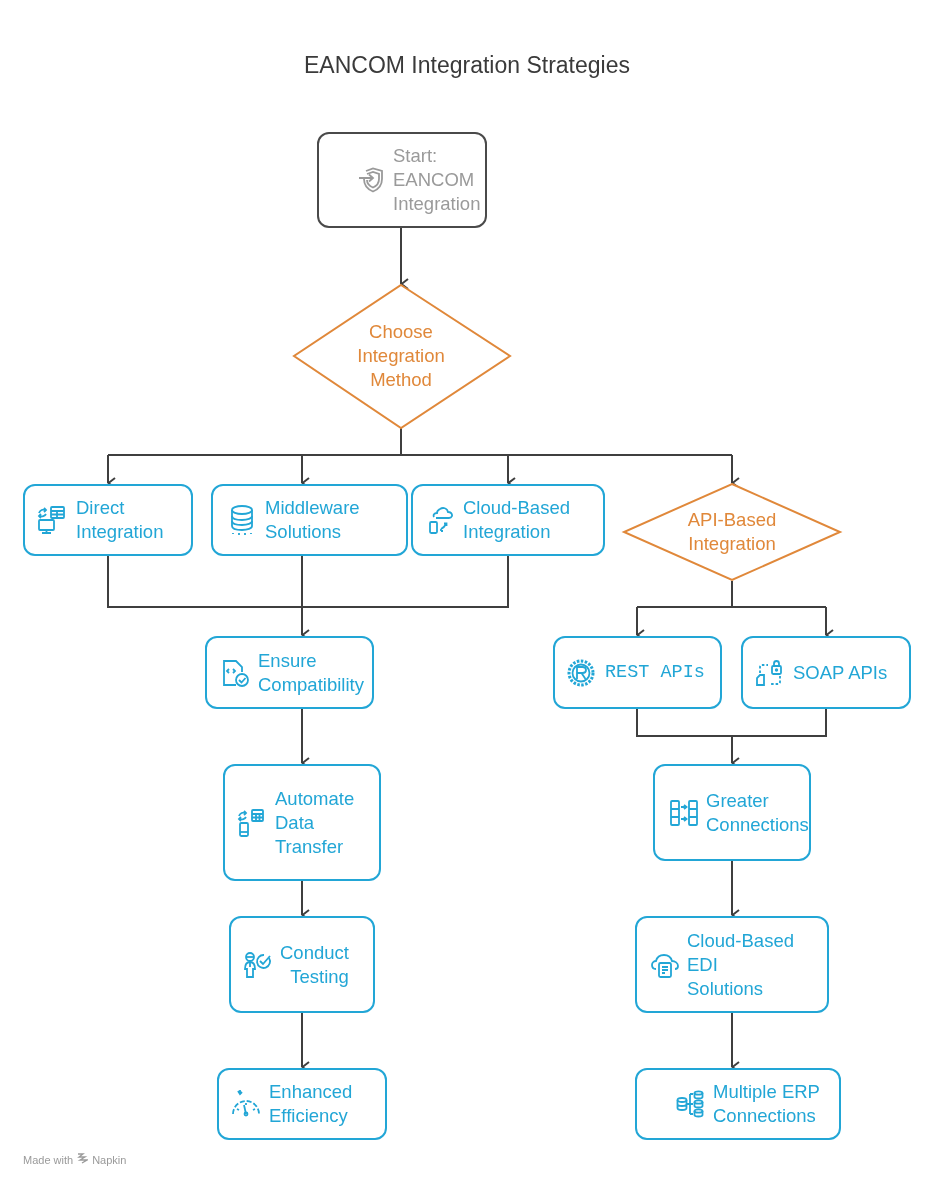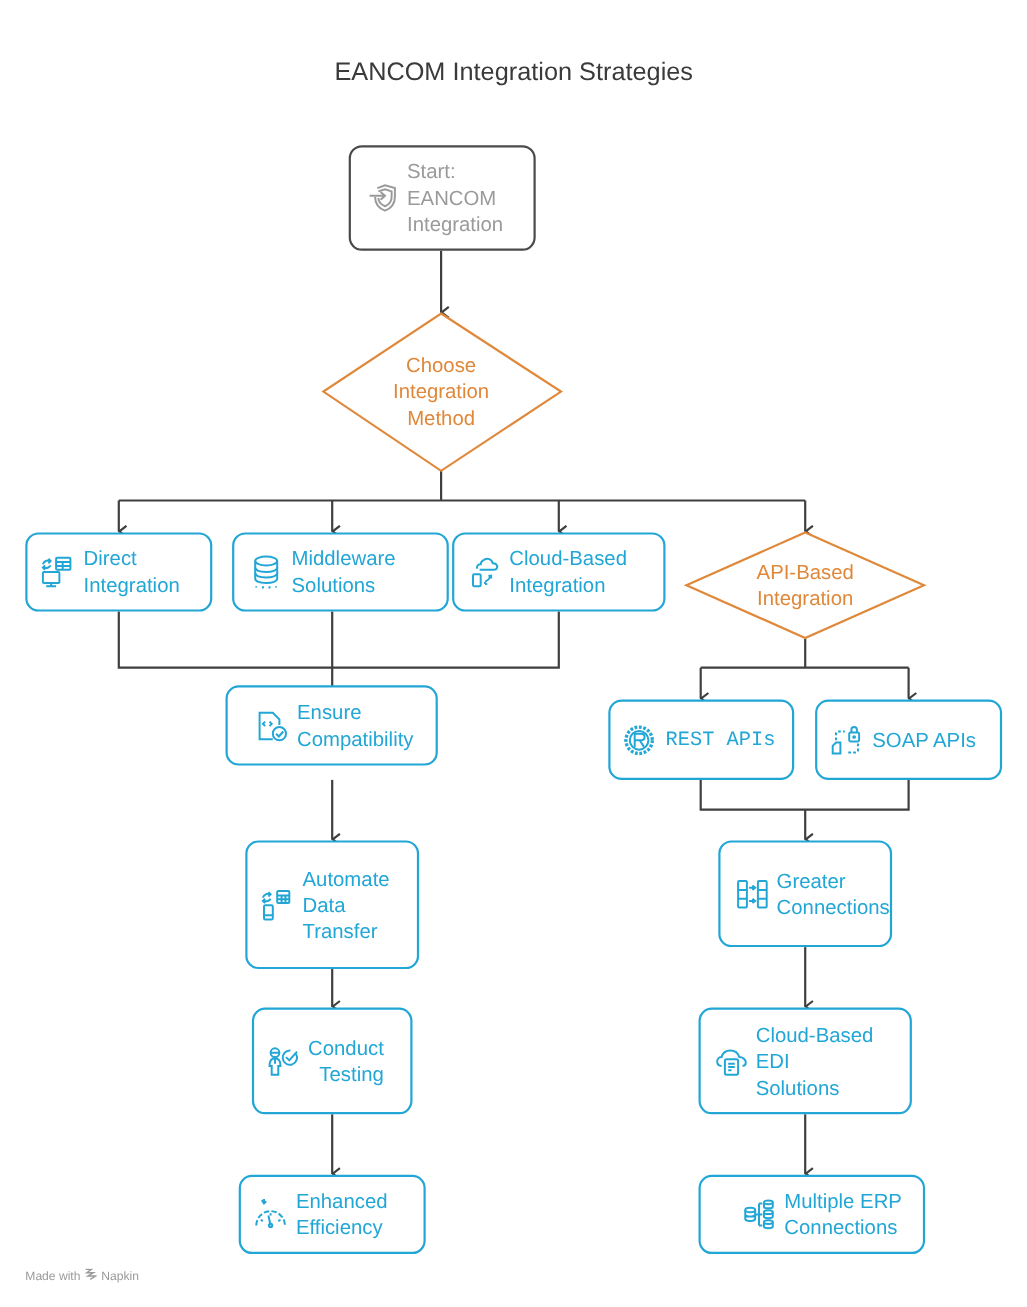--- a/index.html
+++ b/index.html
@@ -45,21 +45,21 @@
     <path d="M637 607 V635" marker-end="url(#arr)"></path>
     <path d="M826 607 V635" marker-end="url(#arr)"></path>
     <path d="M637 709 V736 H826 V709 M732 736 V763" marker-end="url(#arr)"></path>
     <path d="M732 861 V915" marker-end="url(#arr)"></path>
     <path d="M732 1013 V1067" marker-end="url(#arr)"></path>
   </g>
   <polygon points="401,285 510,356 401,428 294,356" fill="#fff" stroke="#e0883a" stroke-width="2"></polygon>
   <polygon points="732,484 840,532 732,580 624,532" fill="#fff" stroke="#e0883a" stroke-width="2"></polygon>
 </svg>
 
-<div class="node start" style="left:317px;top:132px;width:170px;height:96px;">
+<div class="node start" style="left:317px;top:132px;width:170px;height:96px;padding-left:23px;">
   <span class="icon" style="width:34px;margin-left:12px;margin-right:5px;">
     <svg width="28" height="28" viewBox="0 0 28 28" fill="none" stroke="#9a9a9a" stroke-width="1.8">
       <path d="M9 5 L16 2.5 L25 5 V13 C25 19 21 23.5 16 25.5 C11 23.5 7 19 7 13"></path>
       <path d="M10 8 L16 6 L22 8 V13 C22 17 19.5 20 16 21.5 C12.5 20 10 17 10 14"></path>
       <path d="M2 12 H16 M12 8.5 L16 12 L12 15.5"></path>
     </svg>
   </span>
   <span class="label">Start:
 EANCOM
 Integration</span>
@@ -103,21 +103,21 @@
     <svg width="28" height="32" viewBox="0 0 28 32" fill="none" stroke="#22a6d6" stroke-width="1.8">
       <path d="M9 14 H22 C25 14 26 11 24 9 C23 8 22 8 21 8 C20 4 16 3 13 5 C11 6 10 8 10 9 C7 9 6 11 7 13"></path>
       <rect x="3" y="18" width="7" height="11" rx="1.2"></rect>
       <path d="M14 25 C16 24 18 22 19 20 M17 19.5 L19.5 19.5 L19.5 22 M14 25 L14 27 M14 27 L16 27"></path>
     </svg>
   </span>
   <span class="label">Cloud-Based
 Integration</span>
 </div>
 
-<div class="node" style="left:205px;top:623px;width:193px;height:73px;padding-left:12px;">
+<div class="node" style="left:205px;top:636px;width:169px;height:73px;">
   <span class="icon" style="width:34px;margin-left:11px;margin-right:6px;">
     <svg width="32" height="32" viewBox="0 0 32 32" fill="none" stroke="#22a6d6" stroke-width="1.8">
       <path d="M17 28 H5 V4 H17 L23 10 V15"></path>
       <path d="M10 12 L8 14 L10 16 M14 12 L16 14 L14 16"></path>
       <circle cx="23" cy="23" r="6"></circle>
         <path d="M20 23 L22.5 25.5 L26.5 21"></path>
     </svg>
   </span>
   <span class="label">Ensure
 Compatibility</span>

